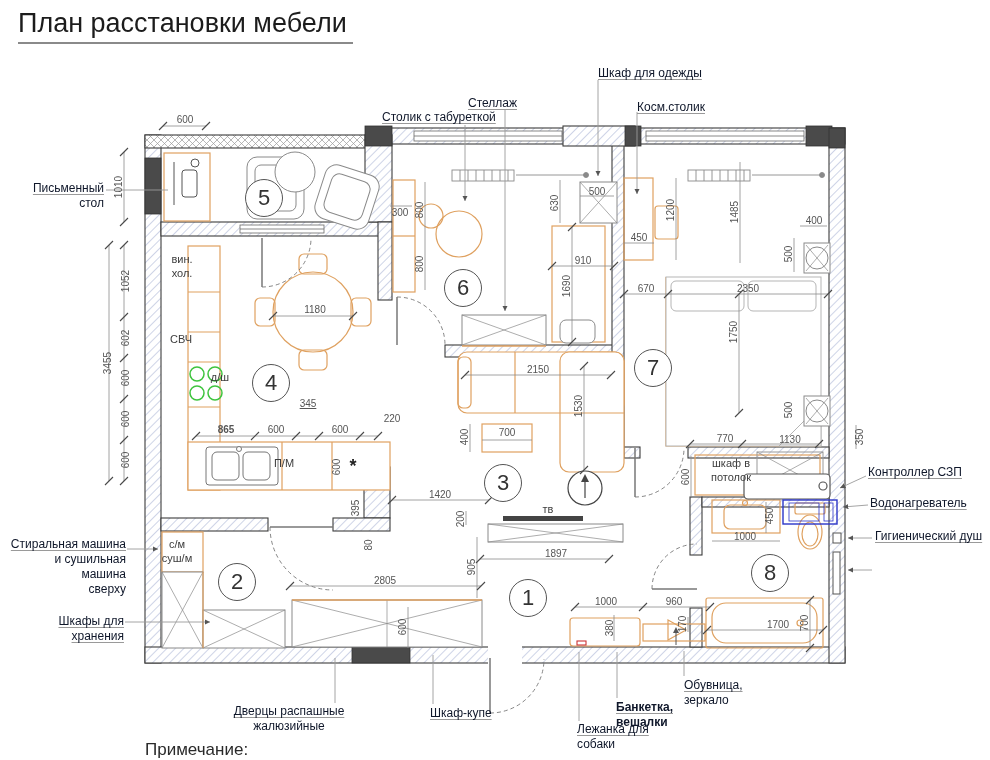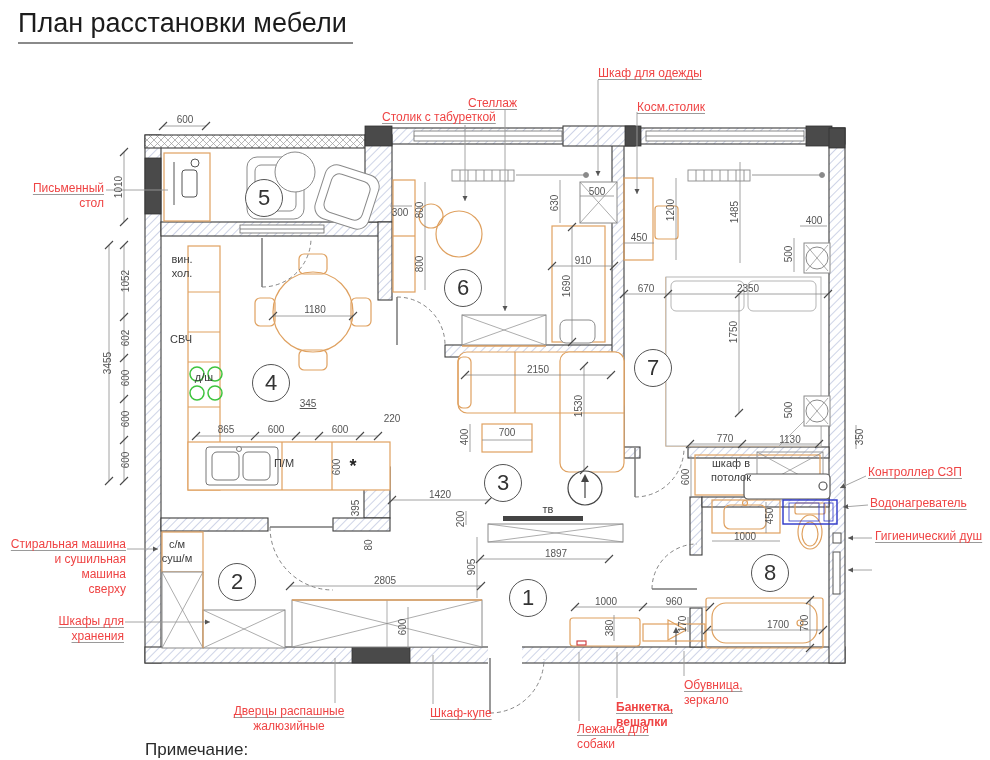--- a/index.html
+++ b/index.html
@@ -9,21 +9,21 @@
   #page-title{position:absolute;left:18px;top:8px;font-size:27px;color:#1c1c1c;
               border-bottom:2px solid #8a8a8a;padding:0 6px 3px 0;white-space:nowrap;}
   .dim{position:absolute;transform:translate(-50%,-50%);font-size:10px;color:#555;
        white-space:nowrap;background:transparent;line-height:1;}
   .inl{position:absolute;transform:translate(-50%,-50%);font-size:11px;color:#3c3c3c;
        text-align:center;line-height:1.25;white-space:pre-line;}
   .inl.big{font-size:18px;font-weight:bold;color:#222;}
   .room-circle{position:absolute;width:36px;height:36px;border:1.4px solid #555;
        border-radius:50%;background:#fff;display:flex;align-items:center;justify-content:center;
        font-size:22px;color:#333;transform:translate(-50%,-50%);}
-  .callout{position:absolute;font-size:12px;color:#ef4444;line-height:1.25;}
+  .callout{position:absolute;font-size:12px;color:#0f172a;line-height:1.25;}
   .callout span{display:block;}
   .u{text-decoration:underline;text-underline-offset:2px;text-decoration-color:#9a9a9a;}
   .tr{text-align:right;}
   .tc{text-align:center;}
   
   .co-desk{left:24px;top:181px;width:80px;}
   .co-washer{left:8px;top:537px;width:118px;}
   .co-storage{left:12px;top:614px;width:112px;}
   .co-stool-table{left:382px;top:110px;}
   .co-shelving{left:468px;top:96px;}
@@ -359,21 +359,21 @@
 
   <div id="dim-layer">
       <span class="dim" style="left: 185px; top: 120px;">600</span>
       <span class="dim" style="transform: translate(-50%, -50%) rotate(-90deg); left: 119px; top: 187px;">1010</span>
       <span class="dim" style="transform: translate(-50%, -50%) rotate(-90deg); left: 126px; top: 281px;">1052</span>
       <span class="dim" style="transform: translate(-50%, -50%) rotate(-90deg); left: 126px; top: 338px;">602</span>
       <span class="dim" style="transform: translate(-50%, -50%) rotate(-90deg); left: 108px; top: 363px;">3455</span>
       <span class="dim" style="transform: translate(-50%, -50%) rotate(-90deg); left: 126px; top: 378px;">600</span>
       <span class="dim" style="transform: translate(-50%, -50%) rotate(-90deg); left: 126px; top: 419px;">600</span>
       <span class="dim" style="transform: translate(-50%, -50%) rotate(-90deg); left: 126px; top: 460px;">600</span>
-      <span class="dim" style="left: 226px; top: 430px;">865</span>
+      <span class="dim" style="left: 226px; top: 430px; font-weight: bold;">865</span>
       <span class="dim" style="left: 276px; top: 430px;">600</span>
       <span class="dim" style="left: 308px; top: 404px; text-decoration: underline;">345</span>
       <span class="dim" style="left: 340px; top: 430px;">600</span>
       <span class="dim" style="left: 392px; top: 419px;">220</span>
       <span class="dim" style="transform: translate(-50%, -50%) rotate(-90deg); left: 337px; top: 467px;">600</span>
       <span class="dim" style="left: 315px; top: 310px;">1180</span>
       <span class="dim" style="left: 400px; top: 201px; margin-top: 12px;">300</span>
       <span class="dim" style="transform: translate(-50%, -50%) rotate(-90deg); left: 420px; top: 210px;">800</span>
       <span class="dim" style="transform: translate(-50%, -50%) rotate(-90deg); left: 420px; top: 264px;">800</span>
       <span class="dim" style="left: 597px; top: 192px;">500</span>
@@ -409,21 +409,21 @@
       <span class="dim" style="left: 790px; top: 440px;">1130</span>
       <span class="dim" style="transform: translate(-50%, -50%) rotate(-90deg); left: 860px; top: 437px;">350</span>
       <span class="dim" style="transform: translate(-50%, -50%) rotate(-90deg); left: 686px; top: 477px;">600</span>
       <span class="dim" style="transform: translate(-50%, -50%) rotate(-90deg); left: 770px; top: 516px;">450</span>
       <span class="dim" style="left: 745px; top: 537px;">1000</span>
       <span class="dim" style="left: 778px; top: 625px;">1700</span>
       <span class="dim" style="transform: translate(-50%, -50%) rotate(-90deg); left: 805px; top: 623px;">700</span>
       <span class="inl" style="left: 182px; top: 267px;">вин.
 хол.</span>
       <span class="inl" style="left: 181px; top: 340px;">СВЧ</span>
-      <span class="inl" style="left: 204px; top: 378px;">д/ш</span>
+      <span class="inl" style="left: 220px; top: 378px;">д/ш</span>
       <span class="inl" style="left: 284px; top: 464px;">П/М</span>
       <span class="inl big" style="left: 353px; top: 466px;">*</span>
       <span class="inl" style="left: 548px; top: 510px;">тв</span>
       <span class="inl" style="left: 177px; top: 552px;">с/м
 суш/м</span>
       <span class="inl" style="left: 731px; top: 471px;">шкаф в
 потолок</span>
       <div class="room-circle" style="left: 528px; top: 598px;">1</div>
       <div class="room-circle" style="left: 237px; top: 582px;">2</div>
       <div class="room-circle" style="left: 503px; top: 483px;">3</div>

